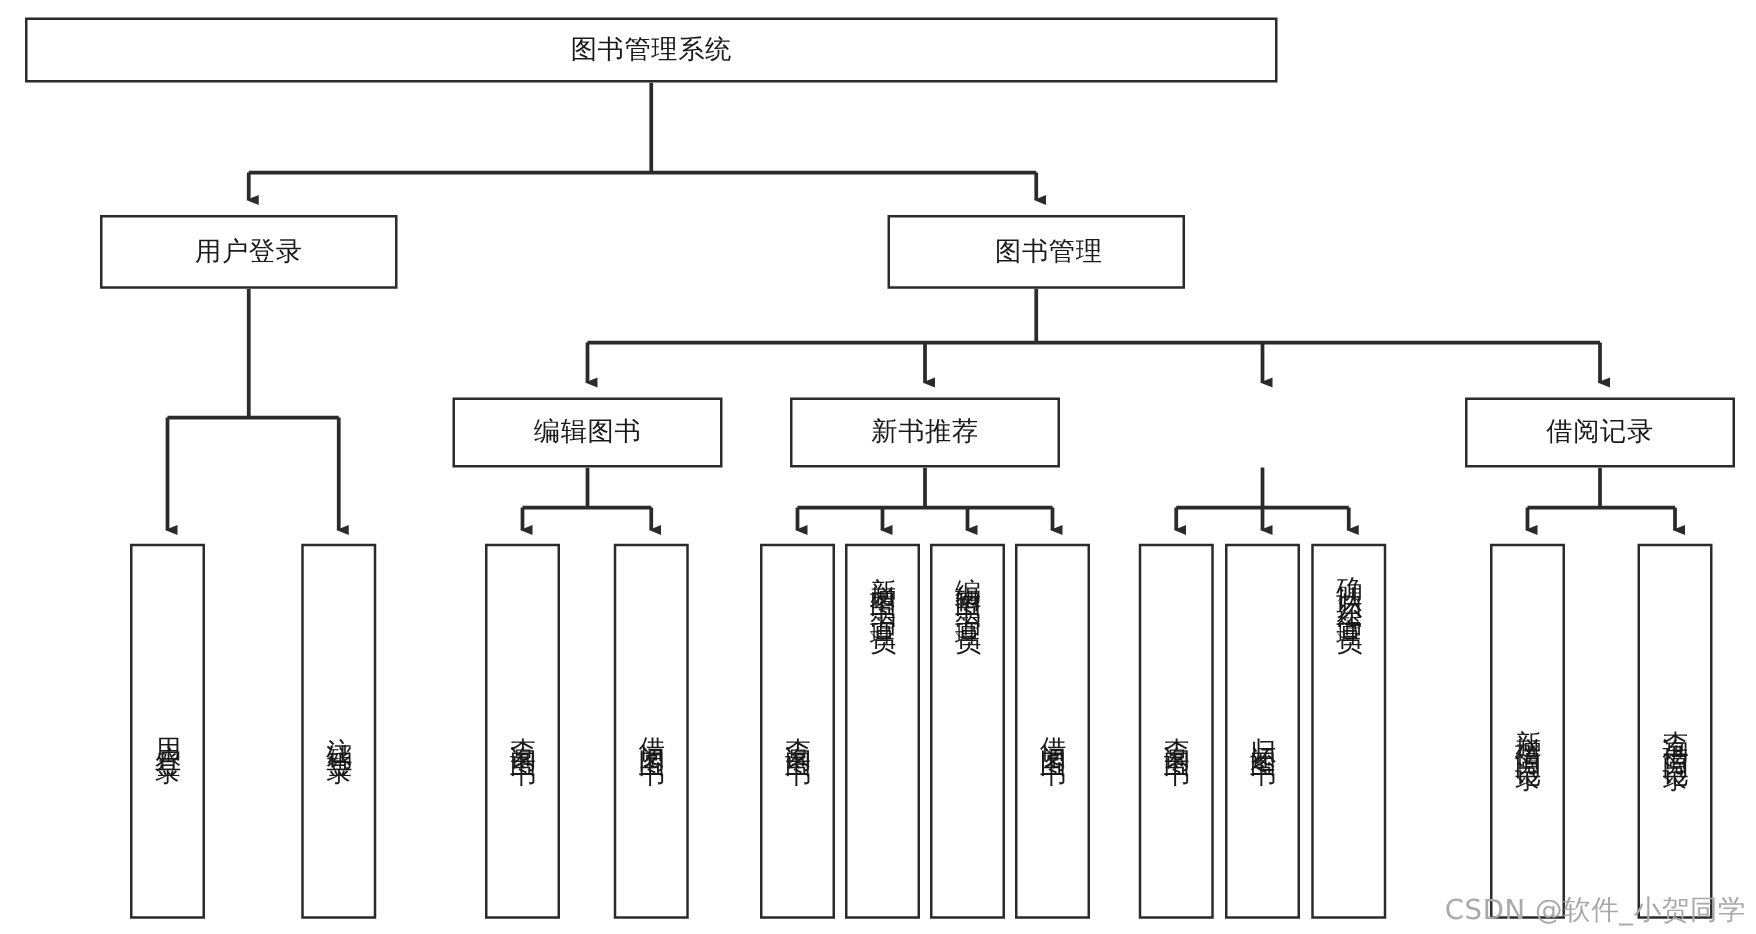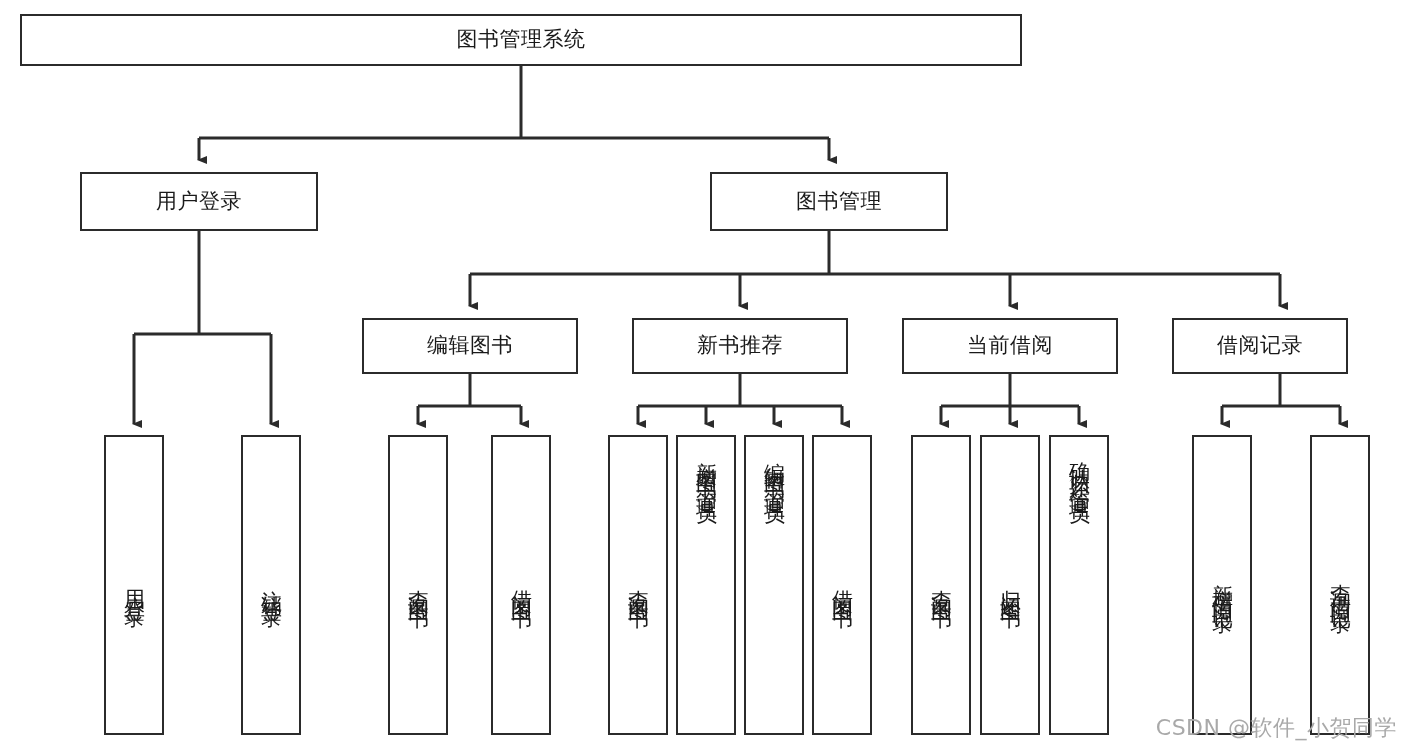--- a/index.html
+++ b/index.html
@@ -140,22 +140,21 @@
     </g>
   </svg>
 
   <div class="node node-h" style="left:20px; top:14px; width:1002px; height:52px;">图书管理系统</div>
 
   <div class="node node-h" style="left:80px; top:172px; width:238px; height:59px;">用户登录</div>
   <div class="node node-h" style="left:710px; top:172px; width:238px; height:59px;padding-left:20px;">图书管理</div>
 
   <div class="node node-h" style="left:362px; top:318px; width:216px; height:56px;">编辑图书</div>
   <div class="node node-h" style="left:632px; top:318px; width:216px; height:56px;">新书推荐</div>
-  <div class="node node-h" style="left:902px; top:318px; width:216px; height:56px;">当前借阅</div>
-  <div class="node node-h" style="left:1172px; top:318px; width:176px; height:56px;">借阅记录</div>
+  <div class="node node-h" style="left:1172px; top:318px; width:216px; height:56px;">借阅记录</div>
 
   <div class="node node-leaf" style="left:104px; top:435px; width:60px; height:300px;">用户登录</div>
   <div class="node node-leaf" style="left:241px; top:435px; width:60px; height:300px;">注销登录</div>
 
   <div class="node node-leaf" style="left:388px; top:435px; width:60px; height:300px;">查询图书</div>
   <div class="node node-leaf" style="left:491px; top:435px; width:60px; height:300px;">借阅图书</div>
 
   <div class="node node-leaf" style="left:608px; top:435px; width:60px; height:300px;">查询图书</div>
   <div class="node node-leaf tall-text" style="left:676px; top:435px; width:60px; height:300px;">新增图书（管理员）</div>
   <div class="node node-leaf tall-text" style="left:744px; top:435px; width:60px; height:300px;">编辑图书（管理员）</div>

